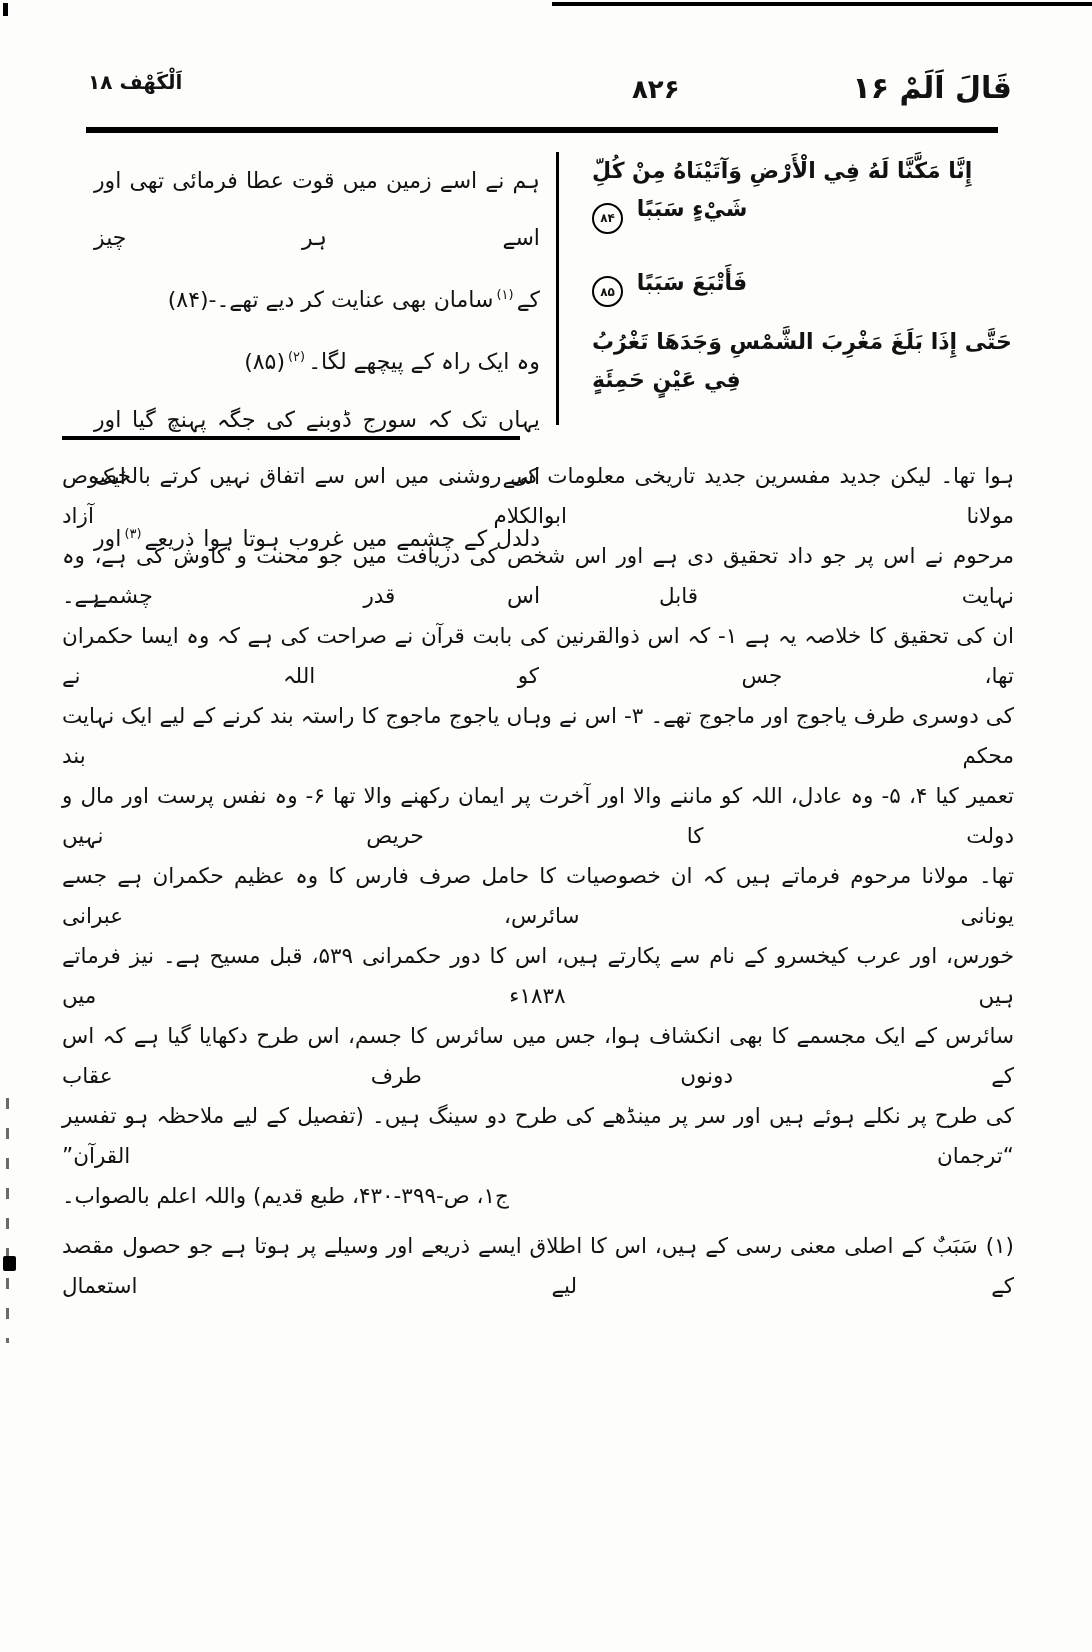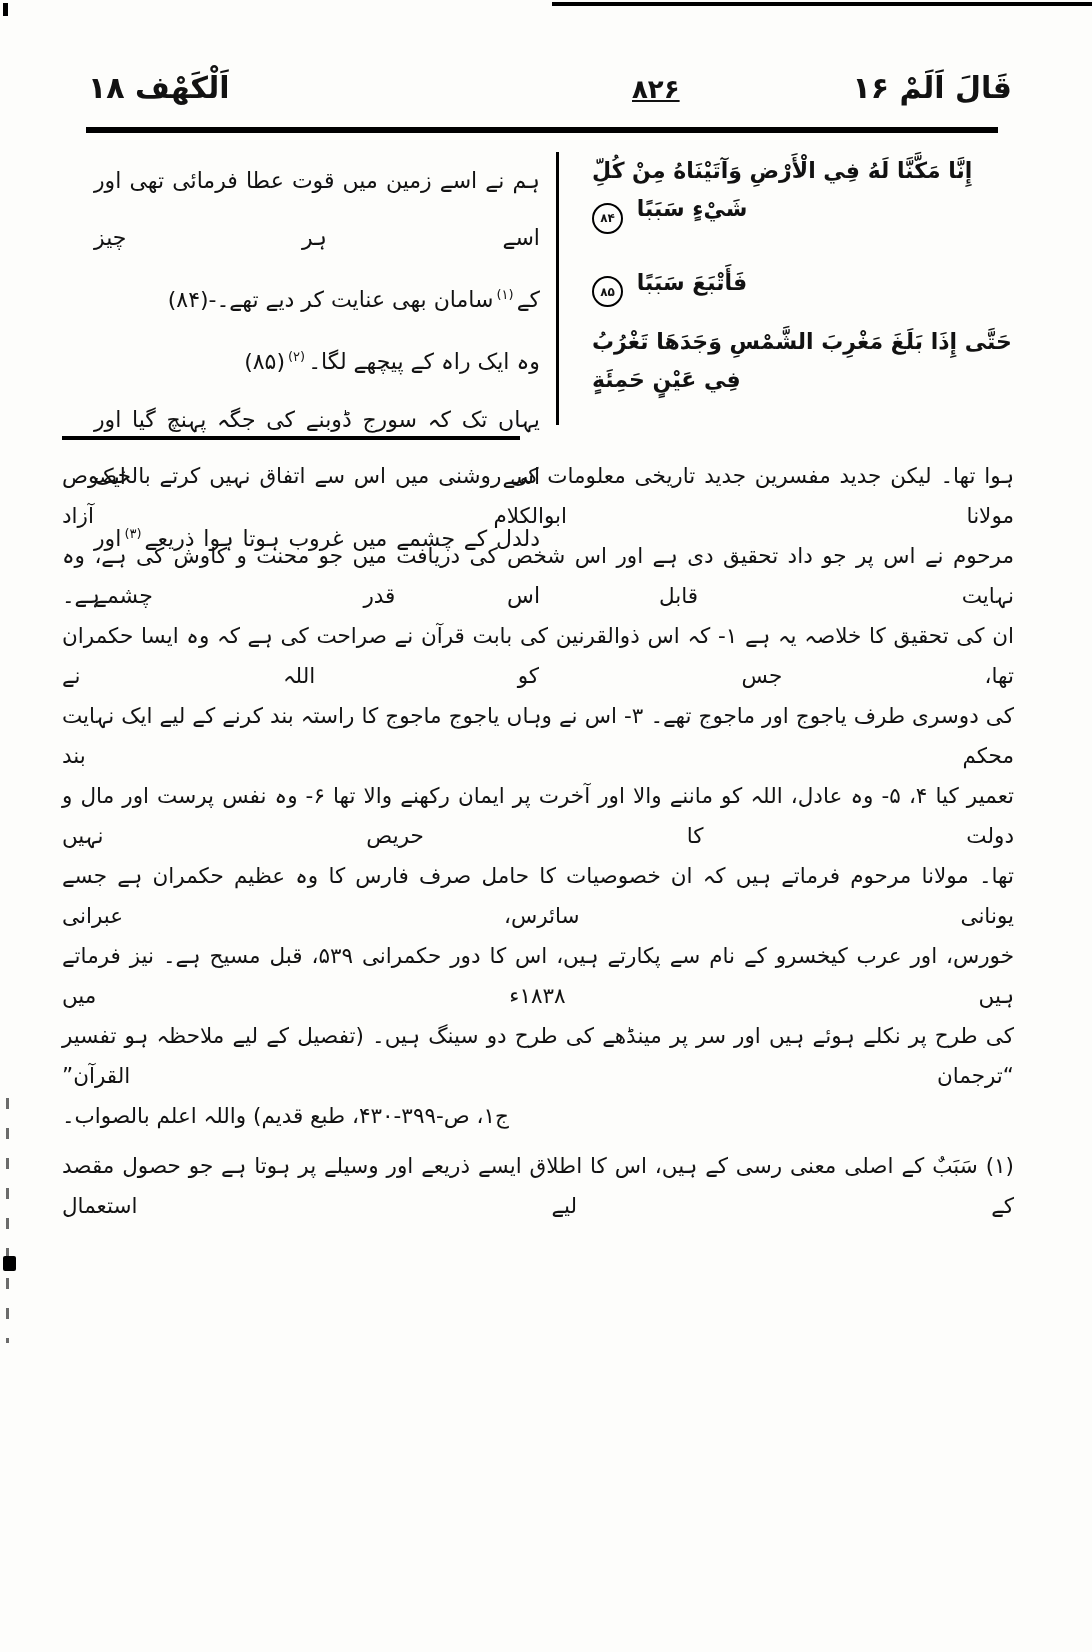--- a/index.html
+++ b/index.html
@@ -18,22 +18,22 @@
   .corner-tick{position:absolute;top:3px;right:1084px;left:0;width:5px;height:13px;background:#000;}
   .edge-marks{
     position:absolute;left:6px;top:1098px;width:3px;height:245px;
     background:repeating-linear-gradient(180deg,#3a3a3a 0 11px,transparent 11px 30px);
     opacity:.75;
   }
   .edge-blob{position:absolute;left:3px;top:1256px;width:13px;height:15px;background:#000;border-radius:2px;}
   
   .header{position:absolute;top:64px;left:0;right:0;height:56px;font-weight:bold;}
   .juz-title{position:absolute;right:80px;top:6px;font-size:30px;}
-  .page-number{position:absolute;left:632px;right:auto;top:10px;font-size:26px;letter-spacing:1px;text-decoration:underline;}
-  .surah-title{position:absolute;left:88px;top:6px;font-size:30px;}
+  .page-number{position:absolute;left:632px;right:auto;top:10px;font-size:26px;letter-spacing:1px;}
+  .surah-title{position:absolute;left:88px;top:6px;font-size:20px;}
   .header-rule{position:absolute;top:127px;left:86px;width:912px;height:6px;background:#000;}
   
   .quran-col{
     position:absolute;top:152px;right:80px;width:420px;
     text-align:left;font-weight:bold;font-size:22px;line-height:38px;
   }
   .verse{margin-bottom:30px;}
   .verse-2{margin-bottom:16px;}
   .vcirc{
     display:inline-flex;align-items:center;justify-content:center;
@@ -105,20 +105,21 @@
 
   <div class="text-flow">
     <div class="para">
       <div class="b-line jline">ہوا تھا۔ لیکن جدید مفسرین جدید تاریخی معلومات کی روشنی میں اس سے اتفاق نہیں کرتے بالخصوص مولانا ابوالکلام آزاد</div>
       <div class="b-line jline">مرحوم نے اس پر جو داد تحقیق دی ہے اور اس شخص کی دریافت میں جو محنت و کاوش کی ہے، وہ نہایت قابل قدر ہے۔</div>
       <div class="b-line jline">ان کی تحقیق کا خلاصہ یہ ہے ۱- کہ اس ذوالقرنین کی بابت قرآن نے صراحت کی ہے کہ وہ ایسا حکمران تھا، جس کو اللہ نے</div>
       <div class="b-line jline">کی دوسری طرف یاجوج اور ماجوج تھے۔ ۳- اس نے وہاں یاجوج ماجوج کا راستہ بند کرنے کے لیے ایک نہایت محکم بند</div>
       <div class="b-line jline">تعمیر کیا ۴، ۵- وہ عادل، اللہ کو ماننے والا اور آخرت پر ایمان رکھنے والا تھا ۶- وہ نفس پرست اور مال و دولت کا حریص نہیں</div>
       <div class="b-line jline">تھا۔ مولانا مرحوم فرماتے ہیں کہ ان خصوصیات کا حامل صرف فارس کا وہ عظیم حکمران ہے جسے یونانی سائرس، عبرانی</div>
       <div class="b-line jline">خورس، اور عرب کیخسرو کے نام سے پکارتے ہیں، اس کا دور حکمرانی ۵۳۹، قبل مسیح ہے۔ نیز فرماتے ہیں ۱۸۳۸ء میں</div>
+      <div class="b-line jline">سائرس کے ایک مجسمے کا بھی انکشاف ہوا، جس میں سائرس کا جسم، اس طرح دکھایا گیا ہے کہ اس کے دونوں طرف عقاب</div>
       <div class="b-line jline">کی طرح پر نکلے ہوئے ہیں اور سر پر مینڈھے کی طرح دو سینگ ہیں۔ (تفصیل کے لیے ملاحظہ ہو تفسیر “ترجمان القرآن”</div>
       <div class="b-line align-left">ج۱، ص-۳۹۹-۴۳۰، طبع قدیم) واللہ اعلم بالصواب۔</div>
     </div>
 
     <div class="footnote footnote-1">
       <div class="f-line jline">(۱) سَبَبٌ کے اصلی معنی رسی کے ہیں، اس کا اطلاق ایسے ذریعے اور وسیلے پر ہوتا ہے جو حصول مقصد کے لیے استعمال</div>
 
     </div>
 
   </div>

